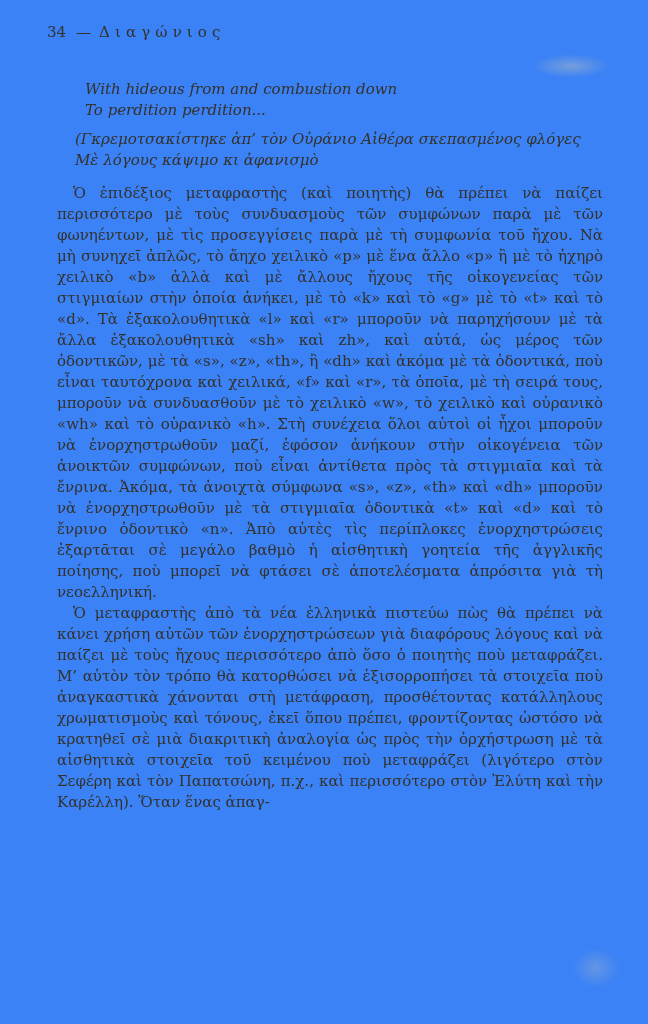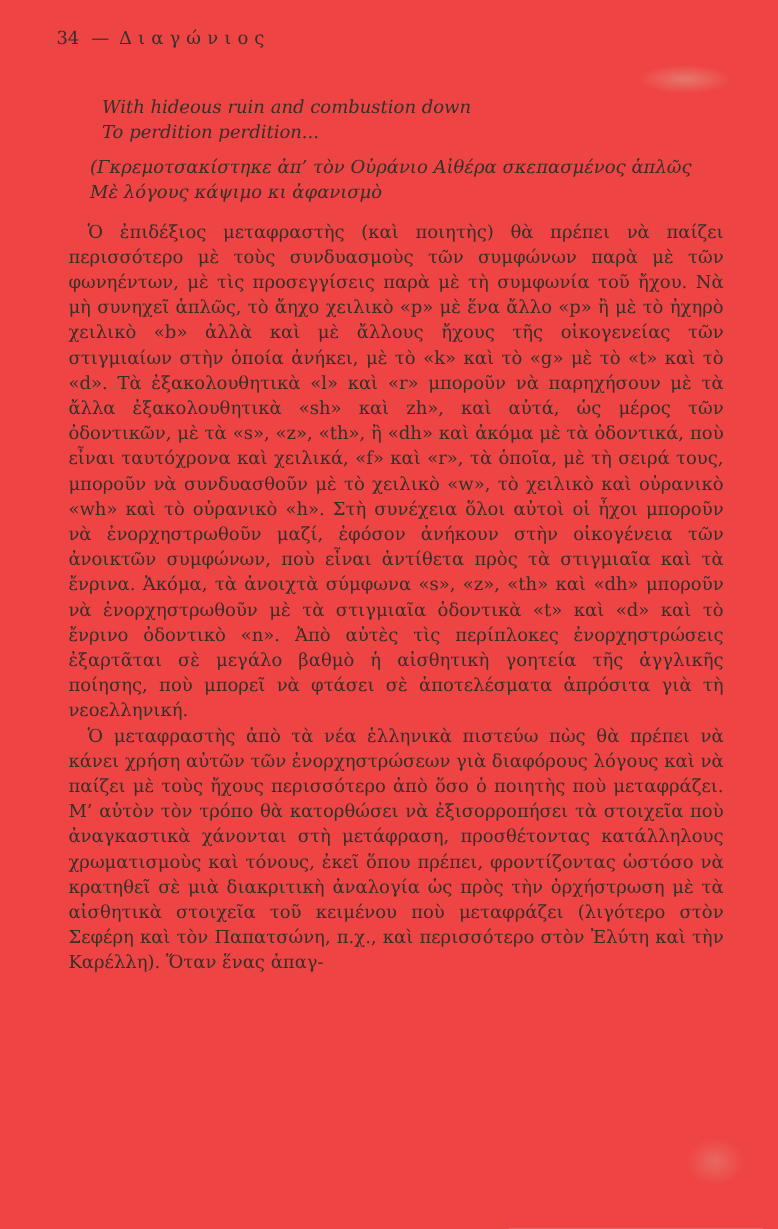--- a/index.html
+++ b/index.html
@@ -1,20 +1,20 @@
 <!DOCTYPE html>
 <html lang="el"><head>
 <meta charset="utf-8">
 <style>
   html, body { margin: 0; padding: 0; }
   .page {
     position: relative;
     width: 648px;
     height: 1024px;
-    background: #ef4444;
+    background: #3b82f6;
     color: #34312b;
     font-family: "DejaVu Serif", "Liberation Serif", serif;
     overflow: hidden;
     box-sizing: border-box;
   }
   .scan-smudge {
     position: absolute;
     pointer-events: none;
     background: radial-gradient(ellipse at center, rgba(214,203,176,0.38), rgba(214,203,176,0) 70%);
   }
@@ -55,26 +55,26 @@
   <div class="scan-smudge smudge-bottom"></div>
 
   <header class="page-header">
     <span>34</span><span class="sep">—</span><span class="journal-title">Διαγώνιος</span>
   </header>
 
   <main class="text-block">
 
 
     <div class="quote quote-english" lang="en">
-      <div class="quote-line">With hideous ruin and combustion down</div>
+      <div class="quote-line">With hideous from and combustion down</div>
       <div class="quote-line">To perdition perdition...</div>
     </div>
 
     <div class="quote quote-greek" lang="el">
-      <div class="quote-line">(Γκρεμοτσακίστηκε ἀπ’ τὸν Οὐράνιο Αἰθέρα σκεπασμένος ἁπλῶς</div>
+      <div class="quote-line">(Γκρεμοτσακίστηκε ἀπ’ τὸν Οὐράνιο Αἰθέρα σκεπασμένος φλόγες</div>
       <div class="quote-line">Μὲ λόγους κάψιμο κι ἀφανισμὸ</div>
     </div>
 
     <p class="para indent" lang="el">Ὁ ἐπιδέξιος μεταφραστὴς (καὶ ποιητὴς) θὰ πρέπει νὰ παίζει περισσότερο μὲ τοὺς συνδυασμοὺς τῶν συμφώνων παρὰ μὲ τῶν φωνηέντων, μὲ τὶς προσεγγίσεις παρὰ μὲ τὴ συμφωνία τοῦ ἤχου. Νὰ μὴ συνηχεῖ ἁπλῶς, τὸ ἄηχο χειλικὸ «p» μὲ ἕνα ἄλλο «p» ἢ μὲ τὸ ἠχηρὸ χειλικὸ «b» ἀλλὰ καὶ μὲ ἄλλους ἤχους τῆς οἰκογενείας τῶν στιγμιαίων στὴν ὁποία ἀνήκει, μὲ τὸ «k» καὶ τὸ «g» μὲ τὸ «t» καὶ τὸ «d». Τὰ ἐξακολουθητικὰ «l» καὶ «r» μποροῦν νὰ παρηχήσουν μὲ τὰ ἄλλα ἐξακολουθητικὰ «sh» καὶ zh», καὶ αὐτά, ὡς μέρος τῶν ὀδοντικῶν, μὲ τὰ «s», «z», «th», ἢ «dh» καὶ ἀκόμα μὲ τὰ ὀδοντικά, ποὺ εἶναι ταυτόχρονα καὶ χειλικά, «f» καὶ «r», τὰ ὁποῖα, μὲ τὴ σειρά τους, μποροῦν νὰ συνδυασθοῦν μὲ τὸ χειλικὸ «w», τὸ χειλικὸ καὶ οὐρανικὸ «wh» καὶ τὸ οὐρανικὸ «h». Στὴ συνέχεια ὅλοι αὐτοὶ οἱ ἦχοι μποροῦν νὰ ἐνορχηστρωθοῦν μαζί, ἐφόσον ἀνήκουν στὴν οἰκογένεια τῶν ἀνοικτῶν συμφώνων, ποὺ εἶναι ἀντίθετα πρὸς τὰ στιγμιαῖα καὶ τὰ ἔνρινα. Ἀκόμα, τὰ ἀνοιχτὰ σύμφωνα «s», «z», «th» καὶ «dh» μποροῦν νὰ ἐνορχηστρωθοῦν μὲ τὰ στιγμιαῖα ὀδοντικὰ «t» καὶ «d» καὶ τὸ ἔνρινο ὀδοντικὸ «n». Ἀπὸ αὐτὲς τὶς περίπλοκες ἐνορχηστρώσεις ἐξαρτᾶται σὲ μεγάλο βαθμὸ ἡ αἰσθητικὴ γοητεία τῆς ἀγγλικῆς ποίησης, ποὺ μπορεῖ νὰ φτάσει σὲ ἀποτελέσματα ἀπρόσιτα γιὰ τὴ νεοελληνική.</p>
 
     <p class="para indent" lang="el">Ὁ μεταφραστὴς ἀπὸ τὰ νέα ἑλληνικὰ πιστεύω πὼς θὰ πρέπει νὰ κάνει χρήση αὐτῶν τῶν ἐνορχηστρώσεων γιὰ διαφόρους λόγους καὶ νὰ παίζει μὲ τοὺς ἤχους περισσότερο ἀπὸ ὅσο ὁ ποιητὴς ποὺ μεταφράζει. Μ’ αὐτὸν τὸν τρόπο θὰ κατορθώσει νὰ ἐξισορροπήσει τὰ στοιχεῖα ποὺ ἀναγκαστικὰ χάνονται στὴ μετάφραση, προσθέτοντας κατάλληλους χρωματισμοὺς καὶ τόνους, ἐκεῖ ὅπου πρέπει, φροντίζοντας ὡστόσο νὰ κρατηθεῖ σὲ μιὰ διακριτικὴ ἀναλογία ὡς πρὸς τὴν ὀρχήστρωση μὲ τὰ αἰσθητικὰ στοιχεῖα τοῦ κειμένου ποὺ μεταφράζει (λιγότερο στὸν Σεφέρη καὶ τὸν Παπατσώνη, π.χ., καὶ περισσότερο στὸν Ἐλύτη καὶ τὴν Καρέλλη). Ὅταν ἕνας ἀπαγ-</p>
 
   </main>
 </div>
 

